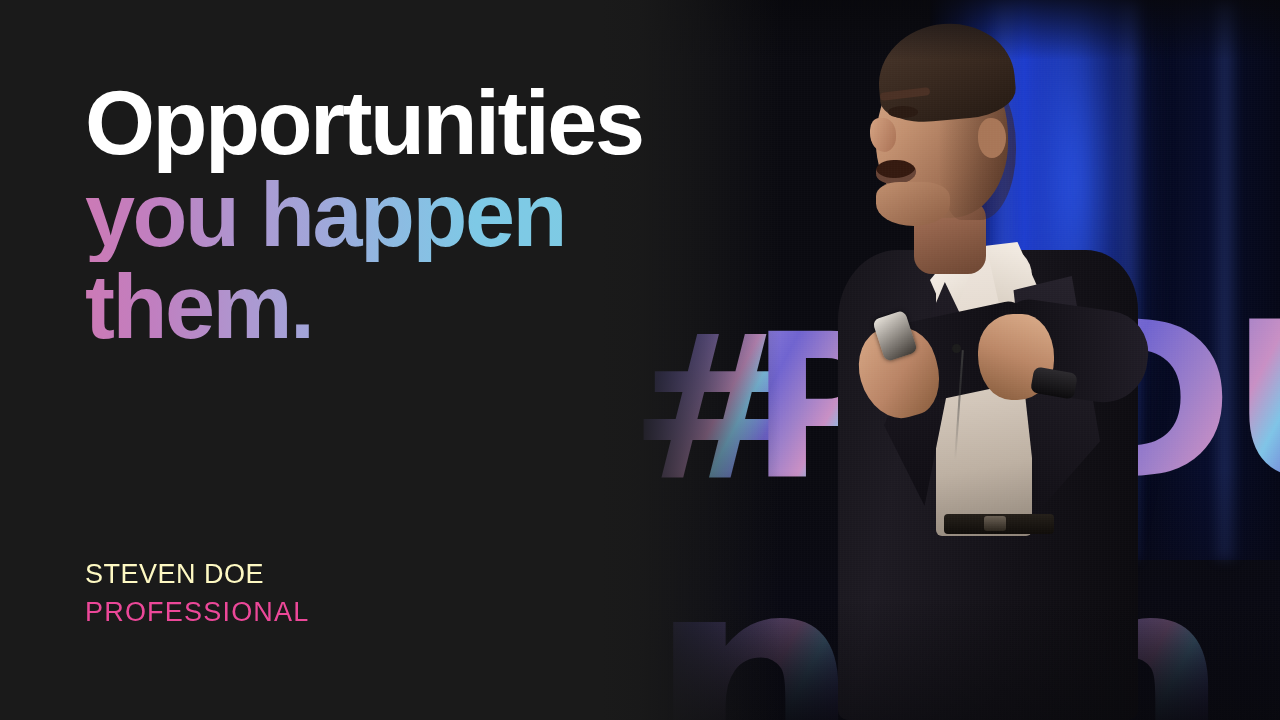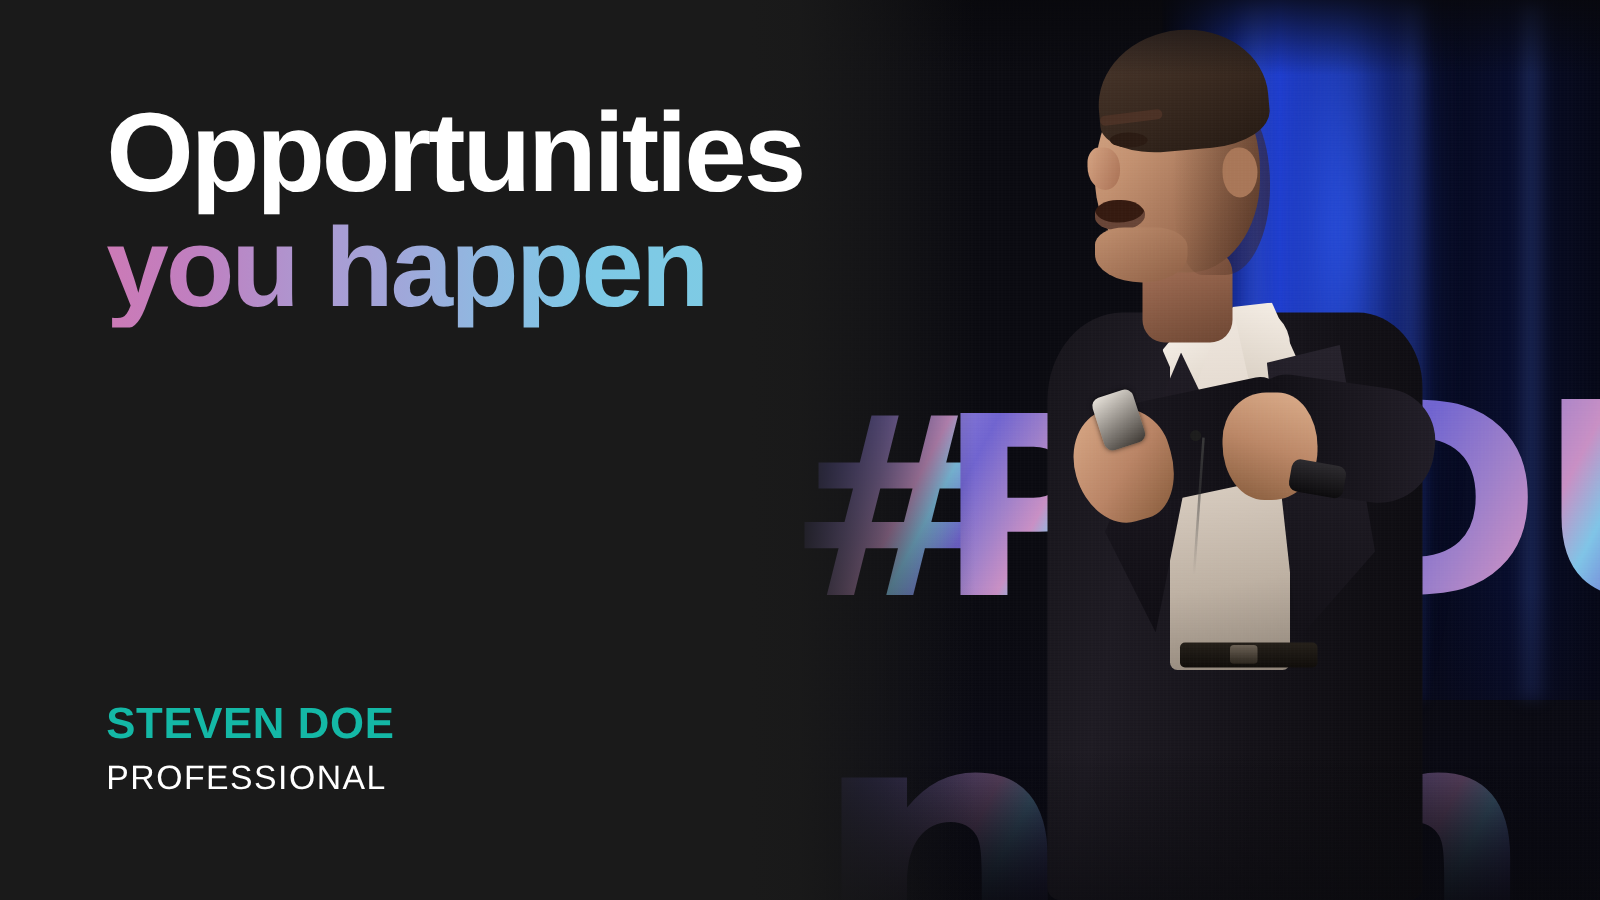--- a/index.html
+++ b/index.html
@@ -269,28 +269,28 @@
     -webkit-background-clip:text; background-clip:text;
     -webkit-text-fill-color:transparent; color:transparent;
   }
 
   #speaker {
     position:absolute;
     left:85px; top:558px;
     z-index:5;
   }
   #speaker-name {
-    color:#14b8a6;
-    font-size:35px;
-    font-weight:bold;
+    color:#fef9c3;
+    font-size:27px;
+    font-weight:normal;
     letter-spacing:.5px;
     line-height:1.2;
   }
   #speaker-role {
-    color:#ffffff;
+    color:#ec4899;
     font-size:27px;
     font-weight:normal;
     letter-spacing:1.2px;
     line-height:1.35;
     margin-top:4px;
   }
 </style>
 </head>
 <body>
 
@@ -346,20 +346,21 @@
       <div id="photo-grain"></div>
       <div id="photo-fade-top"></div>
       <div id="photo-fade-bottom"></div>
       <div id="photo-fade-left"></div>
     </div>
   </div>
 
   <div id="headline">
     <span class="hl-white">Opportunities</span>
     <span class="hl-grad">you happen</span>
+    <span class="hl-grad">them.</span>
   </div>
 
   <div id="speaker">
     <div id="speaker-name">STEVEN DOE</div>
     <div id="speaker-role">PROFESSIONAL</div>
   </div>
 
 </div>
 
 </body></html>

